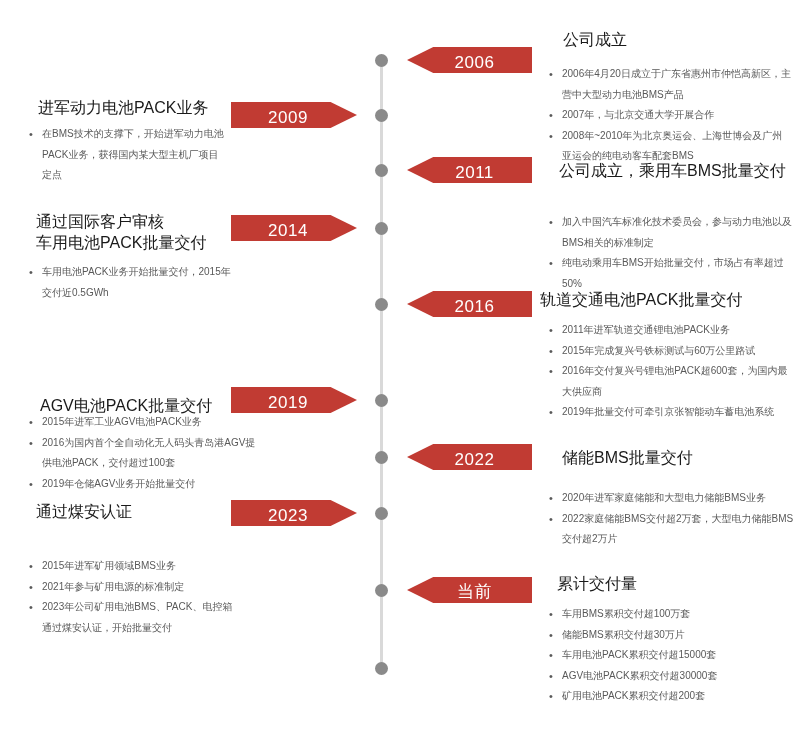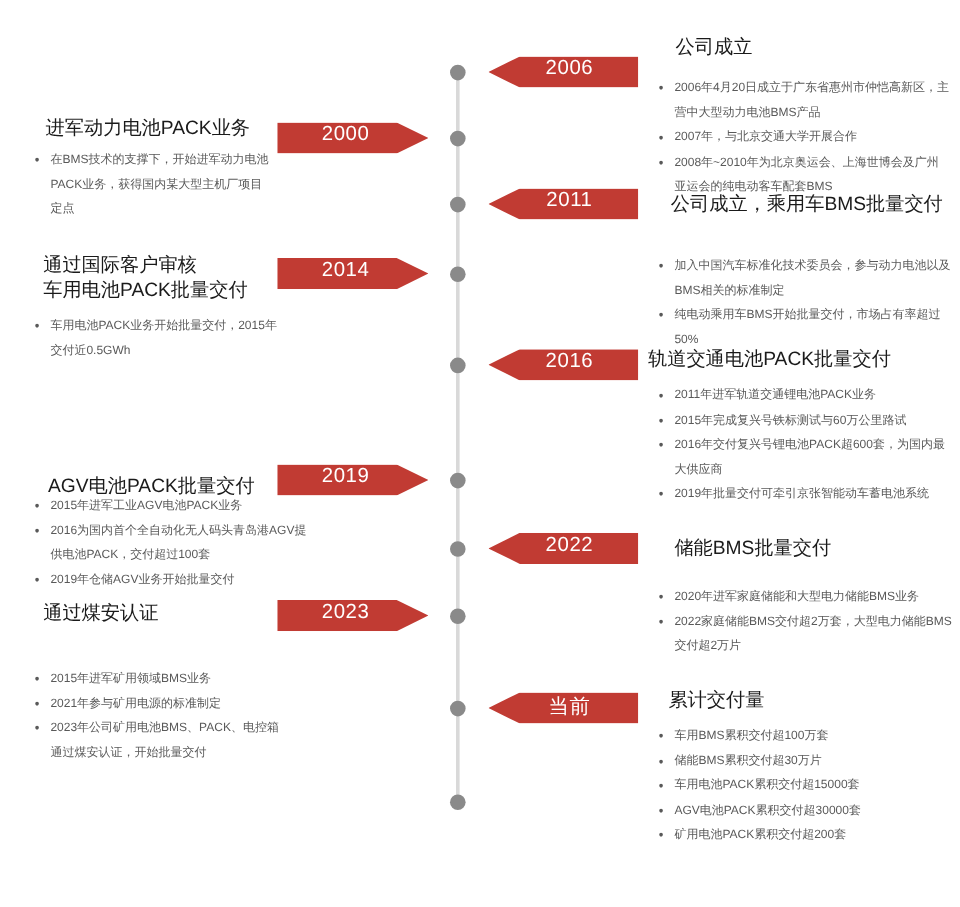--- a/index.html
+++ b/index.html
@@ -16,21 +16,21 @@
     position:relative;width:800px;height:756px;margin:0 auto;
     background:var(--background);
     font-family:"Liberation Sans","DejaVu Sans",sans-serif;
     overflow:hidden;
   }
   .tl-line{position:absolute;left:380px;top:60px;width:3px;height:608px;
     background:var(--timeline-line);border-radius:2px;}
   .dot{position:absolute;left:375px;width:13px;height:13px;border-radius:50%;
     background:var(--timeline-dot);}
   .flag{position:absolute;height:26px;background:var(--accent-red);color:#fff;
-    font-size:17px;letter-spacing:.5px;display:flex;align-items:flex-start;justify-content:center;
+    font-size:17px;letter-spacing:.5px;display:flex;align-items:flex-end;justify-content:center;
     box-sizing:border-box;}
   .flag.right-side{left:407px;width:125px;
     clip-path:polygon(0 50%,21% 0,100% 0,100% 100%,21% 100%);padding-left:10px;}
   .flag.left-side{left:231px;width:126px;
     clip-path:polygon(0 0,79% 0,100% 50%,79% 100%,0 100%);padding-right:12px;}
   .m-title{position:absolute;margin:0;font-size:16px;line-height:21px;font-weight:normal;
     color:var(--title-text);white-space:pre-line;}
   .bullets{position:absolute;list-style:none;margin:0;padding:0;
     font-size:10px;line-height:20.5px;color:var(--body-text);}
   .bullets li{position:relative;padding-left:14px;}
@@ -58,21 +58,21 @@
     <span>2006</span>
   </div>
   <h3 class="m-title" style="left:563px;top:29px">公司成立</h3>
   <ul class="bullets" style="left:548px;top:64px;width:244px">
     <li>2006年4月20日成立于广东省惠州市仲恺高新区，主营中大型动力电池BMS产品</li>
     <li>2007年，与北京交通大学开展合作</li>
     <li>2008年~2010年为北京奥运会、上海世博会及广州亚运会的纯电动客车配套BMS</li>
   </ul>
 
   <div class="flag left-side" style="top:102px">
-    <span>2000</span>
+    <span>2009</span>
   </div>
   <h3 class="m-title" style="left:38px;top:97px">进军动力电池PACK业务</h3>
   <ul class="bullets" style="left:28px;top:124px;width:200px">
     <li>在BMS技术的支撑下，开始进军动力电池PACK业务，获得国内某大型主机厂项目定点</li>
   </ul>
 
   <div class="flag right-side" style="top:157px">
     <span>2011</span>
   </div>
   <h3 class="m-title" style="left:559px;top:160px">公司成立，乘用车BMS批量交付</h3>

